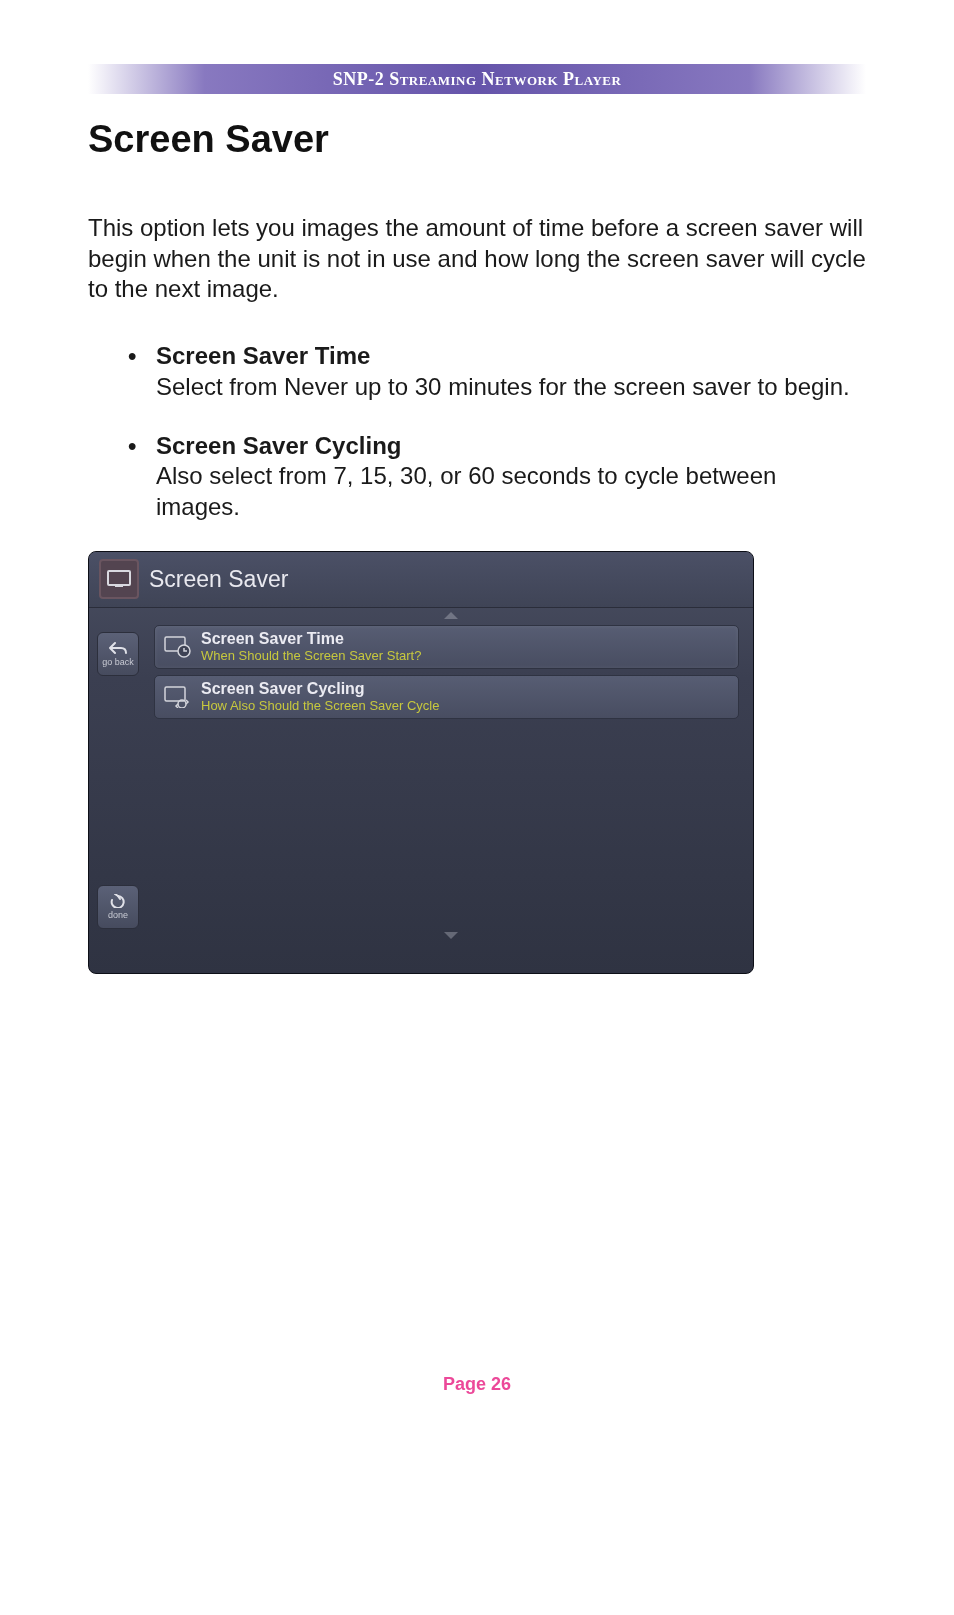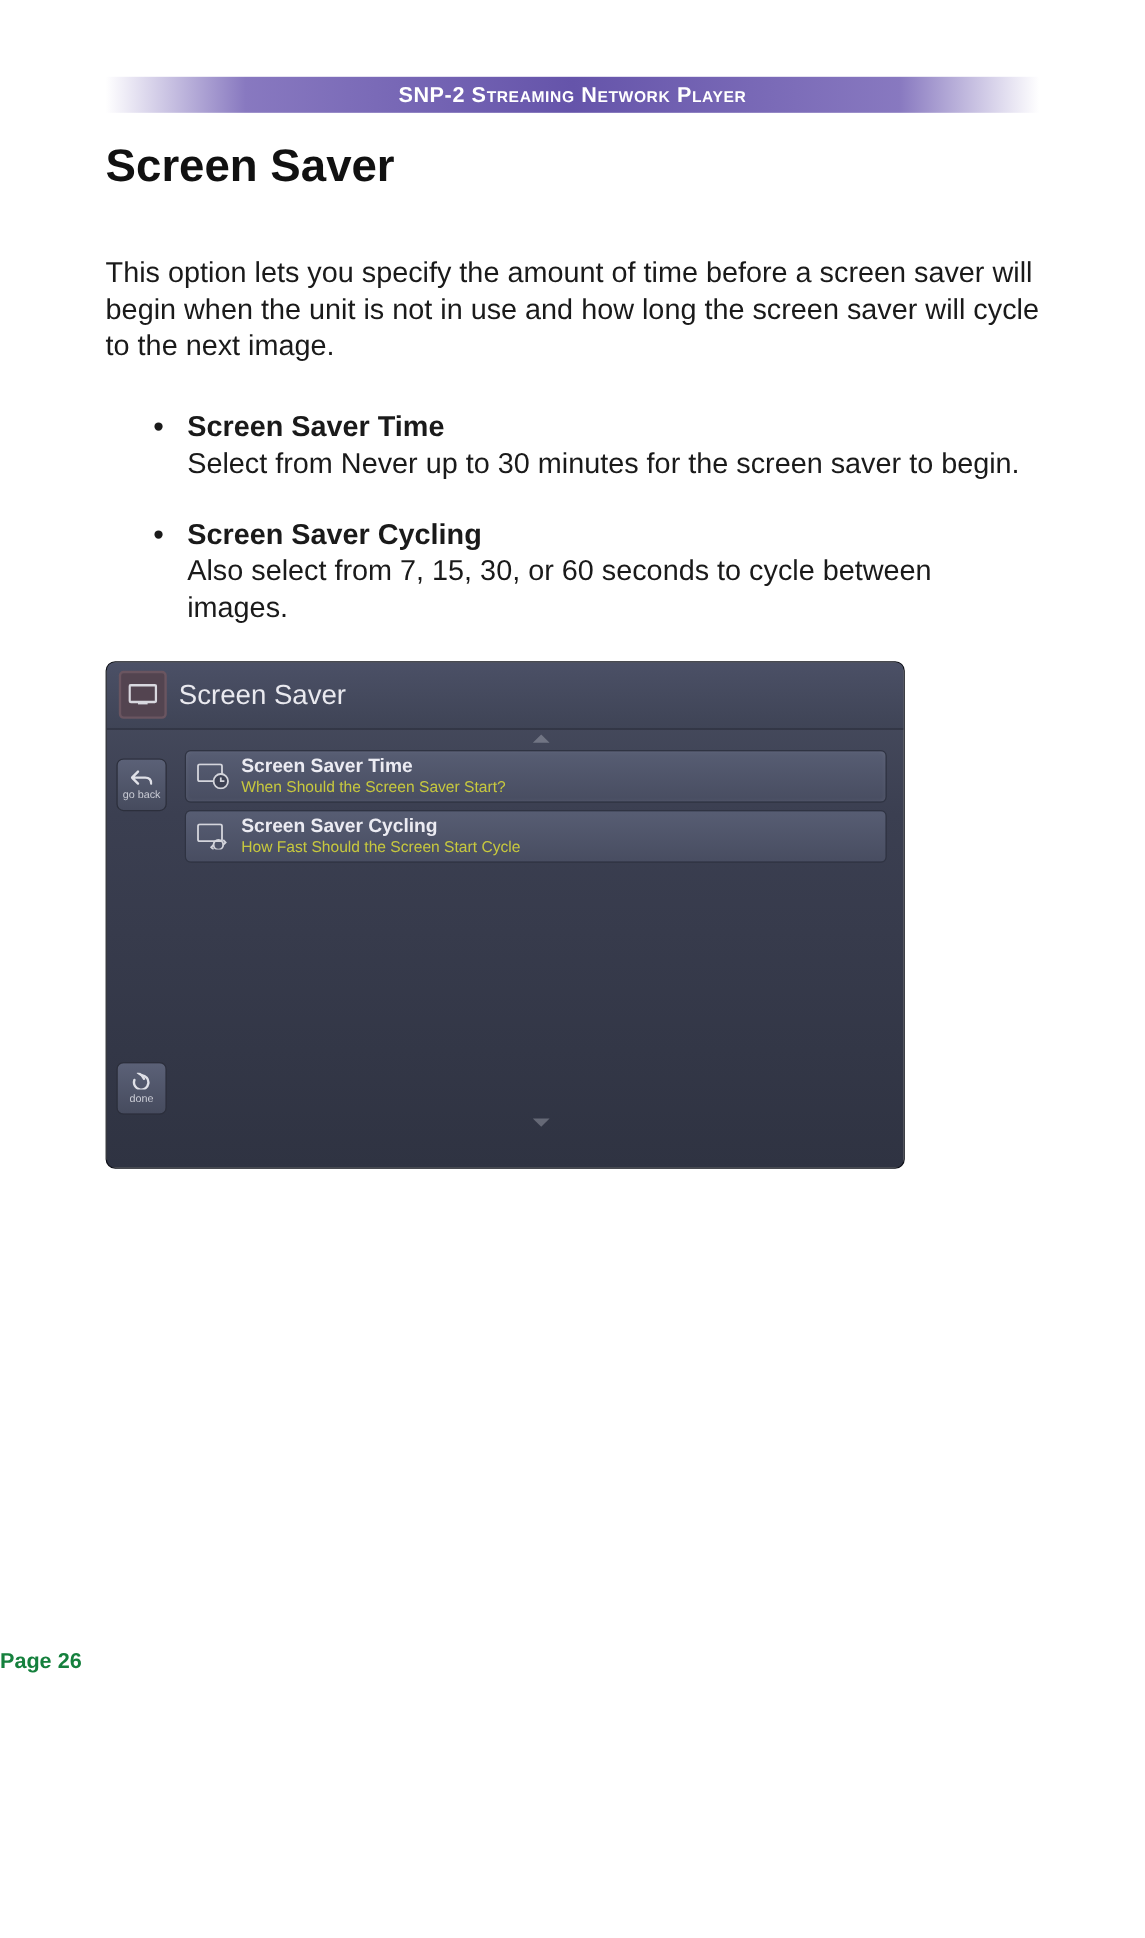--- a/index.html
+++ b/index.html
@@ -23,20 +23,21 @@
     font-weight: 700;
     font-size: 18px;
     font-variant: small-caps;
     letter-spacing: 0.5px;
     background: linear-gradient(to right,
       rgba(123,106,185,0) 0%,
       rgba(123,106,185,0.9) 15%,
       rgba(101,84,170,1) 50%,
       rgba(123,106,185,0.9) 85%,
       rgba(123,106,185,0) 100%);
+    font-family: Liberation Serif, serif;
   }
   h1.section-title {
     font-size: 38px;
     font-weight: 700;
     margin-top: 24px;
     margin-bottom: 52px;
     color: #111;
   }
   .intro {
     font-size: 24px;
@@ -158,37 +159,37 @@
     margin-top: 20px;
     font-size: 24px;
     line-height: 1.28;
   }
   .post .b { font-weight: 700; }
 
   .footer {
     position: absolute;
     bottom: 220px;
     left: 0; right: 0;
-    text-align: left;
+    text-align: center;
     font-size: 18px;
     font-weight: 700;
-    color: #15803d;
+    color: #ec4899;
   }
 </style>
 </head>
 <body>
 
 <div class="page">
   <div class="header-bar">
     <span>SNP-2 Streaming Network Player</span>
   </div>
 
   <h1 class="section-title">Screen Saver</h1>
 
-  <p class="intro">This option lets you specify the amount of time before a screen saver will begin when the unit is not in use and how long the screen saver will cycle to the next image.</p>
+  <p class="intro">This option lets you images the amount of time before a screen saver will begin when the unit is not in use and how long the screen saver will cycle to the next image.</p>
 
   <ul class="bullets">
     <li>
       <span class="item-title">Screen Saver Time</span><br>
       <span>Select from Never up to 30 minutes for the screen saver to begin.</span>
     </li>
     <li>
       <span class="item-title">Screen Saver Cycling</span><br>
       <span>Also select from 7, 15, 30, or 60 seconds to cycle between images.</span>
     </li>
@@ -242,21 +243,21 @@
       <div class="menu-item">
         <div class="mi-icon">
           <svg width="28" height="22" viewBox="0 0 28 22">
               <rect x="1" y="1" width="20" height="14" rx="1.5" fill="none" stroke="#d4d5dc" stroke-width="1.5"></rect>
               <path d="M14 18 a4 4 0 1 0 8 0 a4 4 0 1 0 -8 0" fill="none" stroke="#d4d5dc" stroke-width="1.5"></path>
               <path d="M22 14 l2 2 l-2 2 M14 22 l-2 -2 l2 -2" stroke="#d4d5dc" stroke-width="1.5" fill="none"></path>
             </svg>
         </div>
         <div class="mi-text">
           <span class="mi-title">Screen Saver Cycling</span>
-          <span class="mi-sub">How Fast Should the Screen Start Cycle</span>
+          <span class="mi-sub">How Also Should the Screen Saver Cycle</span>
         </div>
       </div>
 
       <div class="arrow-down"></div>
     </div>
   </div>
 
 
   <div class="footer">
     <span>Page 26</span>

